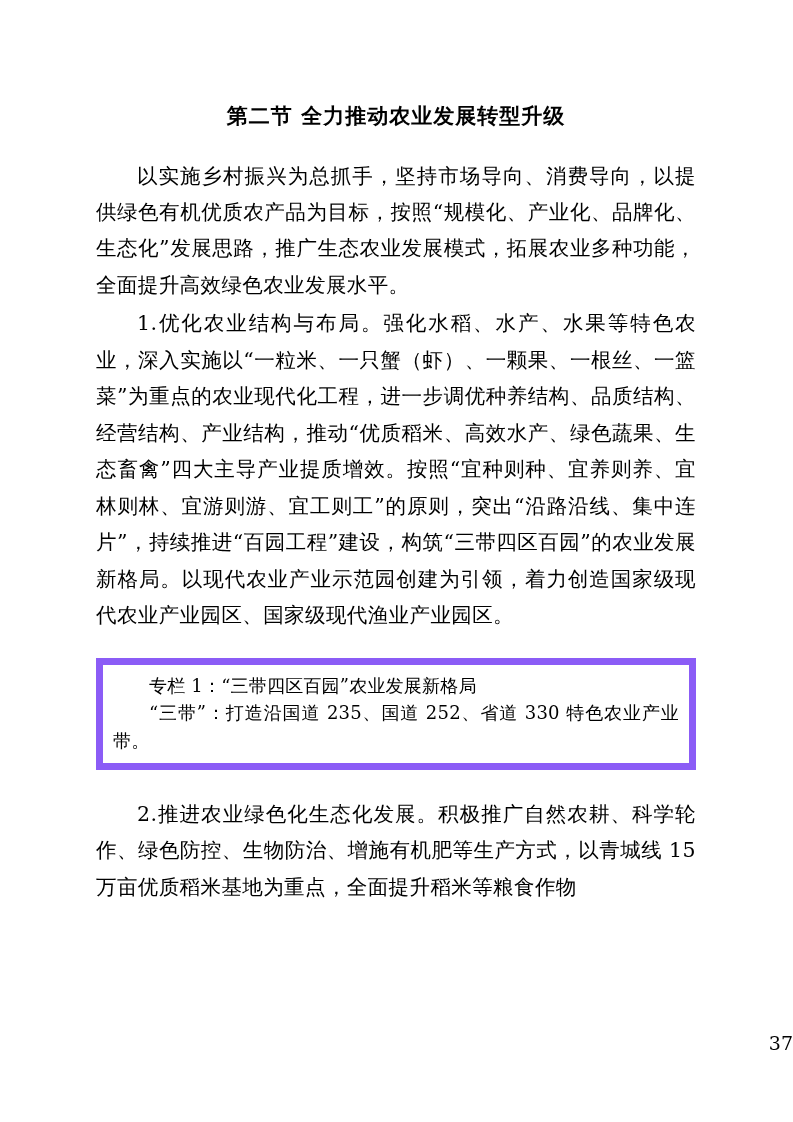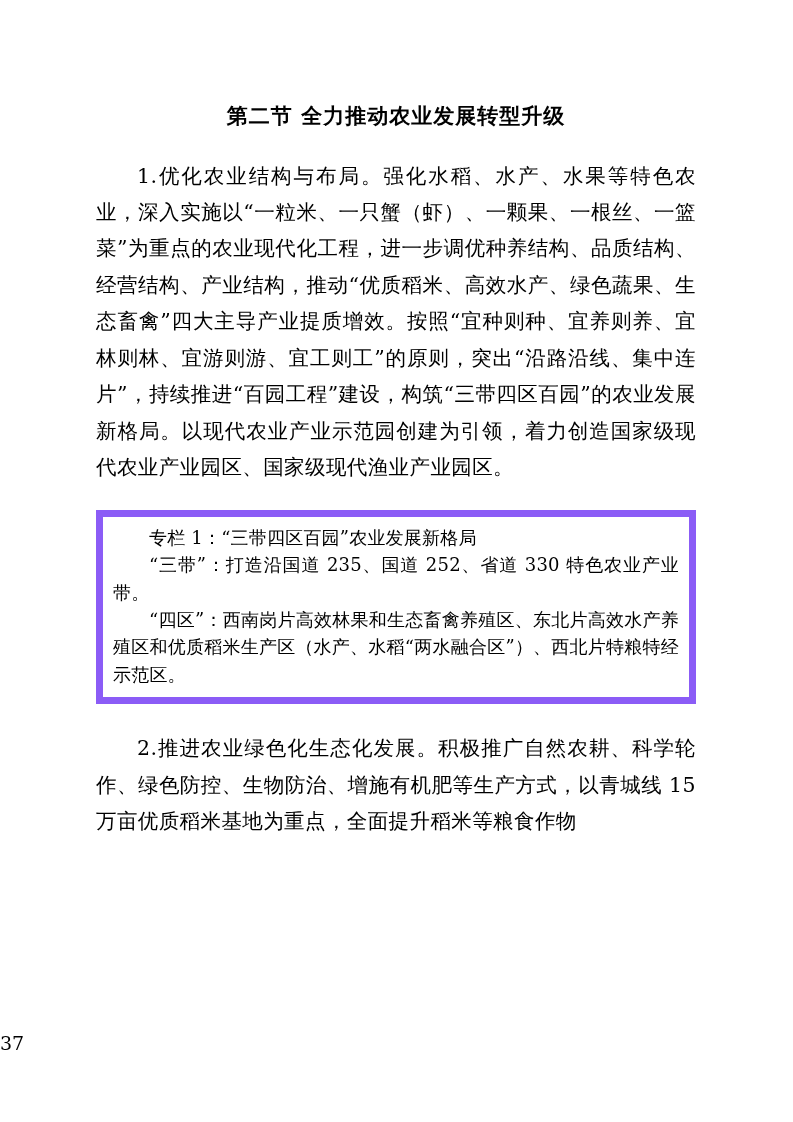--- a/index.html
+++ b/index.html
@@ -58,40 +58,40 @@
     text-align: justify;
     text-justify: inter-ideograph;
     text-indent: 2em;
     letter-spacing: 0.2px;
   }
   .page-number {
     position: absolute;
     left: 0;
     right: 0;
     top: 1032px;
-    text-align: left;
+    text-align: right;
     font-size: 19px;
     font-family: "DejaVu Serif", "Liberation Serif", serif;
   }
 </style>
 </head>
 <body>
 
 <div class="page">
   <div class="content">
 
     <h1 class="doc-title">第二节  全力推动农业发展转型升级</h1>
 
+    <p class="body-par">以实施乡村振兴为总抓手，坚持市场导向、消费导向，以提供绿色有机优质农产品为目标，按照“规模化、产业化、品牌化、生态化”发展思路，推广生态农业发展模式，拓展农业多种功能，全面提升高效绿色农业发展水平。</p>
 
     <p class="body-par">1.优化农业结构与布局。强化水稻、水产、水果等特色农业，深入实施以“一粒米、一只蟹（虾）、一颗果、一根丝、一篮菜”为重点的农业现代化工程，进一步调优种养结构、品质结构、经营结构、产业结构，推动“优质稻米、高效水产、绿色蔬果、生态畜禽”四大主导产业提质增效。按照“宜种则种、宜养则养、宜林则林、宜游则游、宜工则工”的原则，突出“沿路沿线、集中连片”，持续推进“百园工程”建设，构筑“三带四区百园”的农业发展新格局。以现代农业产业示范园创建为引领，着力创造国家级现代农业产业园区、国家级现代渔业产业园区。</p>
 
     <div class="box">
       <p>专栏 1：“三带四区百园”农业发展新格局</p>
       <p>“三带”：打造沿国道 235、国道 252、省道 330 特色农业产业带。</p>
-      <p>“四区”：西南岗片高效林果和生态畜禽养殖区、东北片高效水产养殖区和优质稻米生产区（水产、水稻“两水融合区”）、西北片特粮特经示范区。</p>
     </div>
 
     <p class="body-par">2.推进农业绿色化生态化发展。积极推广自然农耕、科学轮作、绿色防控、生物防治、增施有机肥等生产方式，以青城线 15 万亩优质稻米基地为重点，全面提升稻米等粮食作物</p>
 
   </div>
 
   <div class="page-number">37</div>
 </div>
 
 </body></html>

